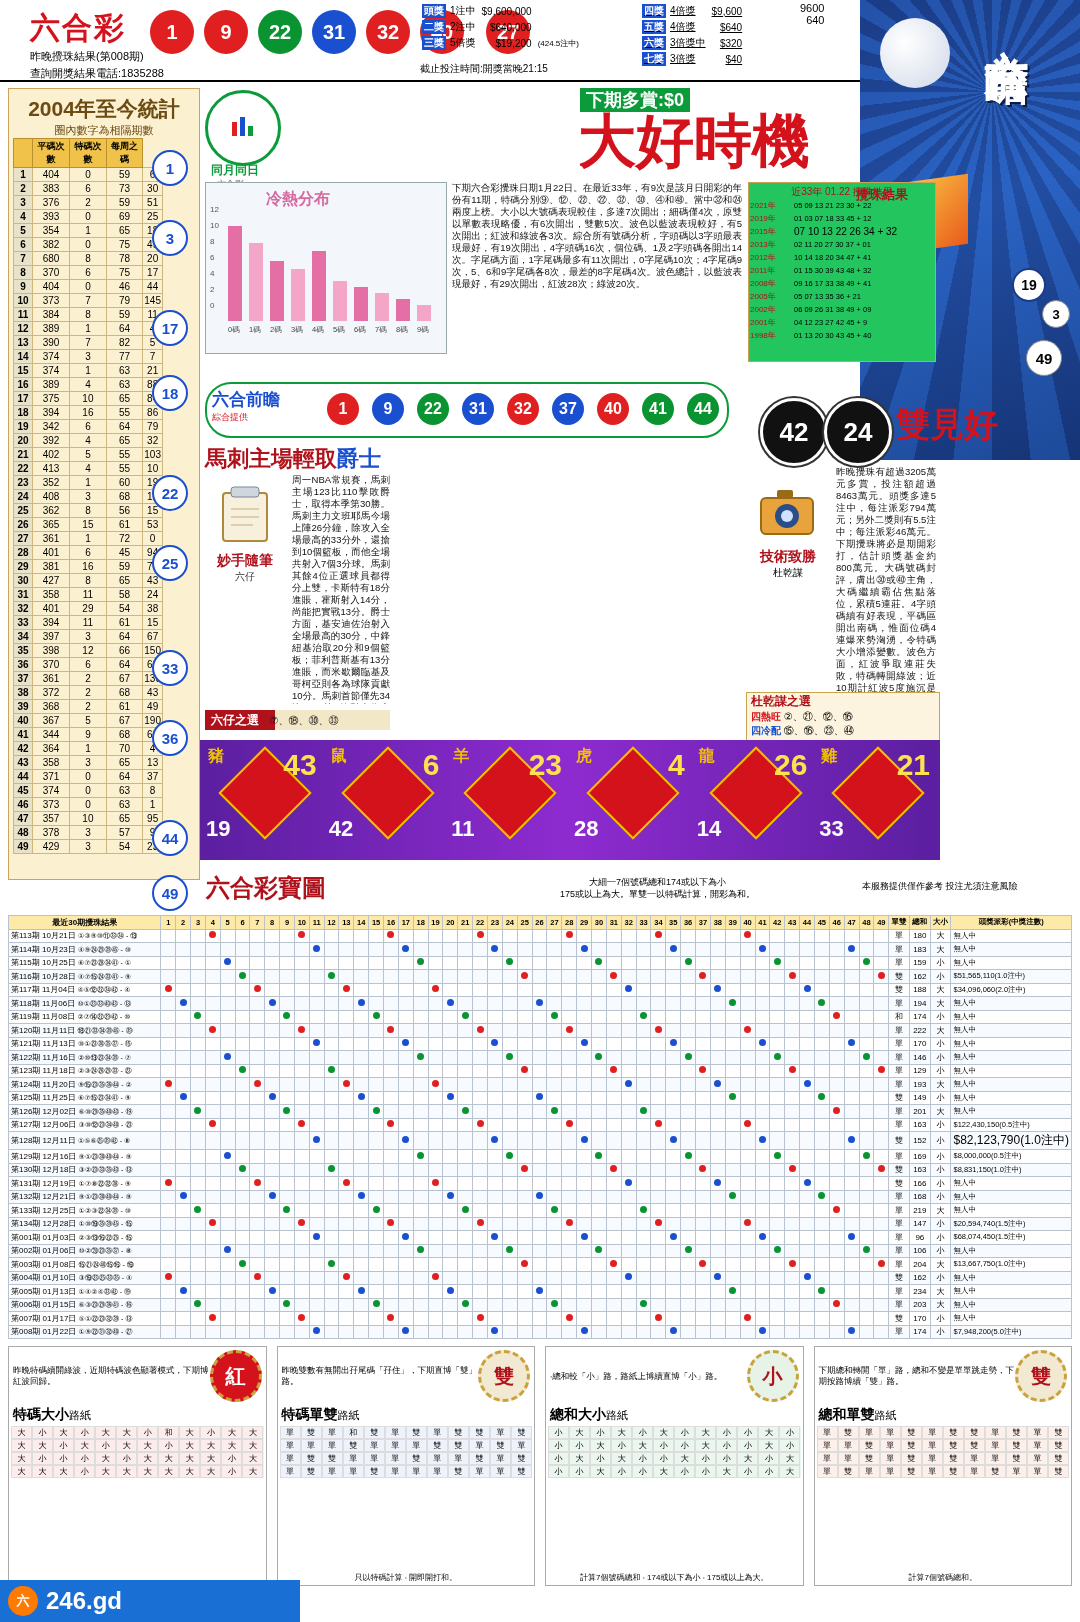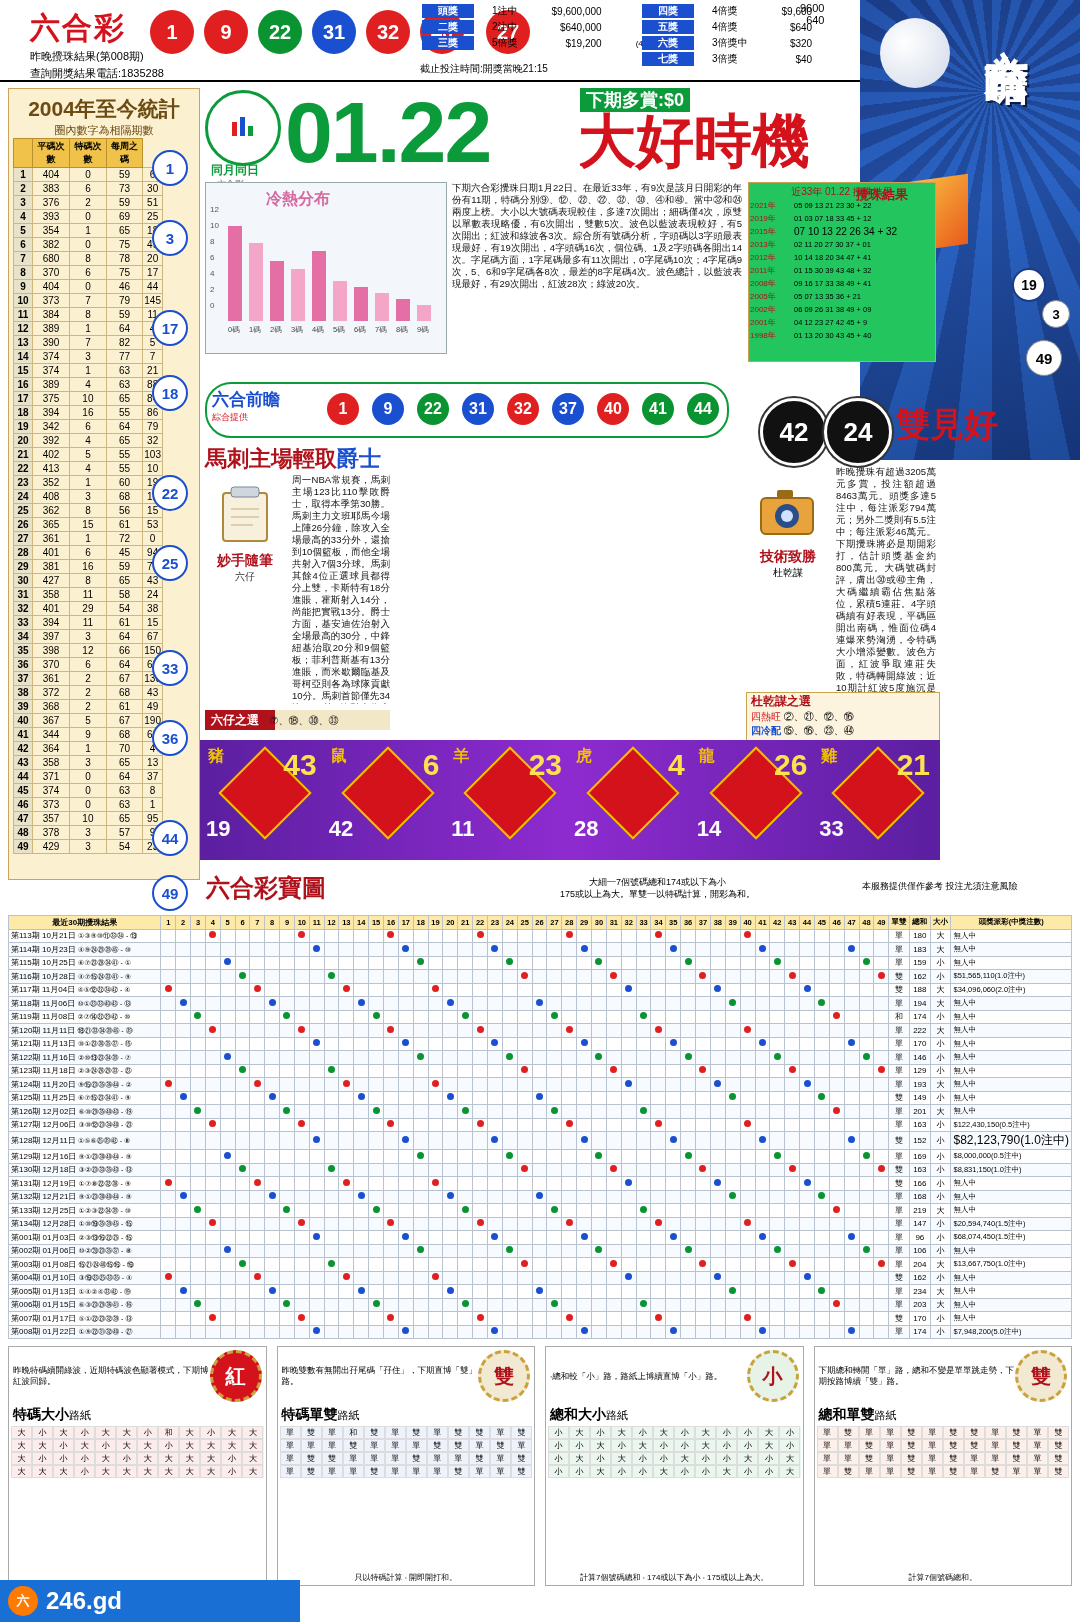--- a/index.html
+++ b/index.html
@@ -10,21 +10,21 @@
   
   .hdr{left:0;top:0;width:860px;height:80px;background:#fff;border-bottom:2px solid #000;}
   .logo-red{font-size:30px;font-weight:bold;color:#d4121c;letter-spacing:2px;}
   .logo-sub{font-size:11px;color:#000;}
   .ball{border-radius:50%;color:#fff;font-weight:bold;display:flex;align-items:center;justify-content:center;}
   .ball.red{background:#e02020;}
   .ball.blue{background:#1a4fd0;}
   .ball.green{background:#0a9431;}
   .ball.white{background:#fff;color:#000;border:1px solid #888;}
   .prz{font-size:10px;}
-  .prz td{padding:0 16px;white-space:nowrap;margin-top:24px;}
+  .prz td{padding:0 2px;white-space:nowrap;margin-top:24px;}
 
   
   .statbox{left:8px;top:88px;width:190px;height:790px;background:#fbf0d0;border:1px solid #caa45a;}
   .stat-title{font-size:21px;color:#6b4b12;font-weight:bold;text-align:center;padding-top:6px;}
   .stat-sub{font-size:11px;color:#6b4b12;text-align:center;}
   .stbl{border-collapse:collapse;font-size:10px;width:150px;margin-left:4px;}
   .stbl th{background:#f0c24a;border:1px solid #b8902e;font-size:9px;padding:1px;}
   .stbl td{border:1px solid #ccb77f;text-align:center;padding:0px 1px;height:13px;}
   .stbl td.idx{background:#e8e2c8;font-weight:bold;width:16px;}
 
@@ -98,21 +98,21 @@
             </tr>
             <tr>
               <td style="background: rgb(26, 79, 208); color: rgb(255, 255, 255); font-weight: bold;">三獎</td>
               <td>5倍獎</td>
               <td style="text-align: right;">$19,200</td>
               <td style="font-size: 8px;">(424.5注中)</td>
             </tr>
           </tbody>
         </table>
     </div>
-    <div class="abs" style="left:640px;top:2px;width:215px;">
+    <div class="abs" style="left:640px;top:2px;width:215px;text-decoration:underline;">
       <table class="prz" id="prz-right">
           <tbody>
             <tr>
               <td style="background: rgb(26, 79, 208); color: rgb(255, 255, 255); font-weight: bold;">四獎</td>
               <td>4倍獎</td>
               <td style="text-align: right;">$9,600</td>
               <td style="font-size: 8px;"></td>
             </tr>
             <tr>
               <td style="background: rgb(26, 79, 208); color: rgb(255, 255, 255); font-weight: bold;">五獎</td>
@@ -528,21 +528,20 @@
   <div class="abs" style="left:205px;top:86px;width:440px;height:110px;">
     <div class="abs ctr" style="left:0;top:4px;width:70px;height:70px;border-radius:50%;background:#fff;border:3px solid #0c9b3a;">
       <svg width="40" height="40" viewBox="0 0 40 40">
           <rect x="9" y="14" width="5" height="14" fill="#e02020"></rect>
           <rect x="17" y="9" width="5" height="19" fill="#1a4fd0"></rect>
           <rect x="25" y="18" width="5" height="10" fill="#0c9b3a"></rect>
         </svg>
     </div>
     <div class="abs" style="left:6px;top:76px;font-size:12px;color:#0c9b3a;font-weight:bold;">同月同日</div>
     <div class="abs" style="left:12px;top:92px;font-size:9px;color:#666;">六合彩</div>
-    <div class="abs bignum" style="left:80px;top:6px;">01.22</div>
   </div>
   <div class="abs" style="left:580px;top:88px;">
     <span class="greentag">下期多賞:$0</span>
   </div>
   <div class="abs bigslogan" style="left:578px;top:112px;">大好時機</div>
 
   <div class="abs panel" style="left:205px;top:182px;width:240px;height:170px;background:#f3f7fb;">
     <div class="abs" style="left:60px;top:6px;font-size:16px;color:#d46aa0;font-weight:bold;">冷熱分布</div>
     <div class="abs" id="chart-y" style="left:4px;top:22px;font-size:8px;color:#555;">
         <div style="height: 16px;">12</div>
@@ -690,21 +689,21 @@
   <div class="abs" style="left:748px;top:548px;width:80px;text-align:center;">
     <div style="font-size:14px;font-weight:bold;color:#b0121c;">技術致勝</div>
     <div style="font-size:10px;">杜乾謀</div>
   </div>
   <div class="abs smalltxt" style="left:836px;top:466px;width:100px;height:240px;overflow:hidden;">昨晚攪珠有超過3205萬元多賞，投注額超過8463萬元。頭獎多達5注中，每注派彩794萬元；另外二獎則有5.5注中；每注派彩46萬元。下期攪珠將必是期開彩打，估計頭獎基金約800萬元。大碼號碼封評，膚出㉚或㊵主角，大碼繼續霸佔焦點落位，累積5連莊。4字頭碼續有好表現，平碼區開出南碼，惟面位碼4連爆來勢洶湧，令特碼大小增添變數。波色方面，紅波爭取連莊失敗，特碼轉開綠波；近10期計紅波5度施沉是成績最好。至於單雙方面，昨晚開出單數，雙數止步兩連正。雖然單數重新換正，但平碼區有4尾、6尾都見「孖住」，料雙數下期可重新換正。優先推介藍波㉜，近期特碼黃色走勢呈現綠、藍、紅更跌攝路。而此兩更是第006期主角，當值捧場。其次較凱波㊴，這圖雙數最近曾連疑3期現身，小休後可望取佳績，2熱尾碼為②及⑤，4個冷配包括⑮、⑯、㉓及⑲。 杜乾謀</div>
   <div class="abs smalltxt" style="left:748px;top:586px;width:82px;height:110px;overflow:hidden;"></div>
 
   <div class="abs panel" style="left:746px;top:692px;width:192px;height:56px;background:#fdf4df;border-color:#c8a44e;">
     <div style="font-size:12px;font-weight:bold;color:#b0121c;padding-left:4px;">杜乾謀之選</div>
     <div style="font-size:10px;padding-left:4px;">
-      <span style="color:#d4121c;font-weight:normal;">四熱旺</span>
+      <span style="color:#d4121c;font-weight:bold;">四熱旺</span>
       <span>②、㉑、⑫、⑯</span>
     </div>
     <div style="font-size:10px;padding-left:4px;">
       <span style="color:#1a4fd0;font-weight:bold;">四冷配</span>
       <span>⑮、⑯、㉓、㊹</span>
     </div>
   </div>
 
   <div class="abs" id="zodiac-strip" style="left:200px;top:740px;width:740px;height:120px;display:flex;gap:4px;background:linear-gradient(90deg,#5b1fa0,#8e2bd0,#5b1fa0);padding:4px;box-sizing:border-box;">
       <div class="zod" style="flex: 1 1 0%;">

